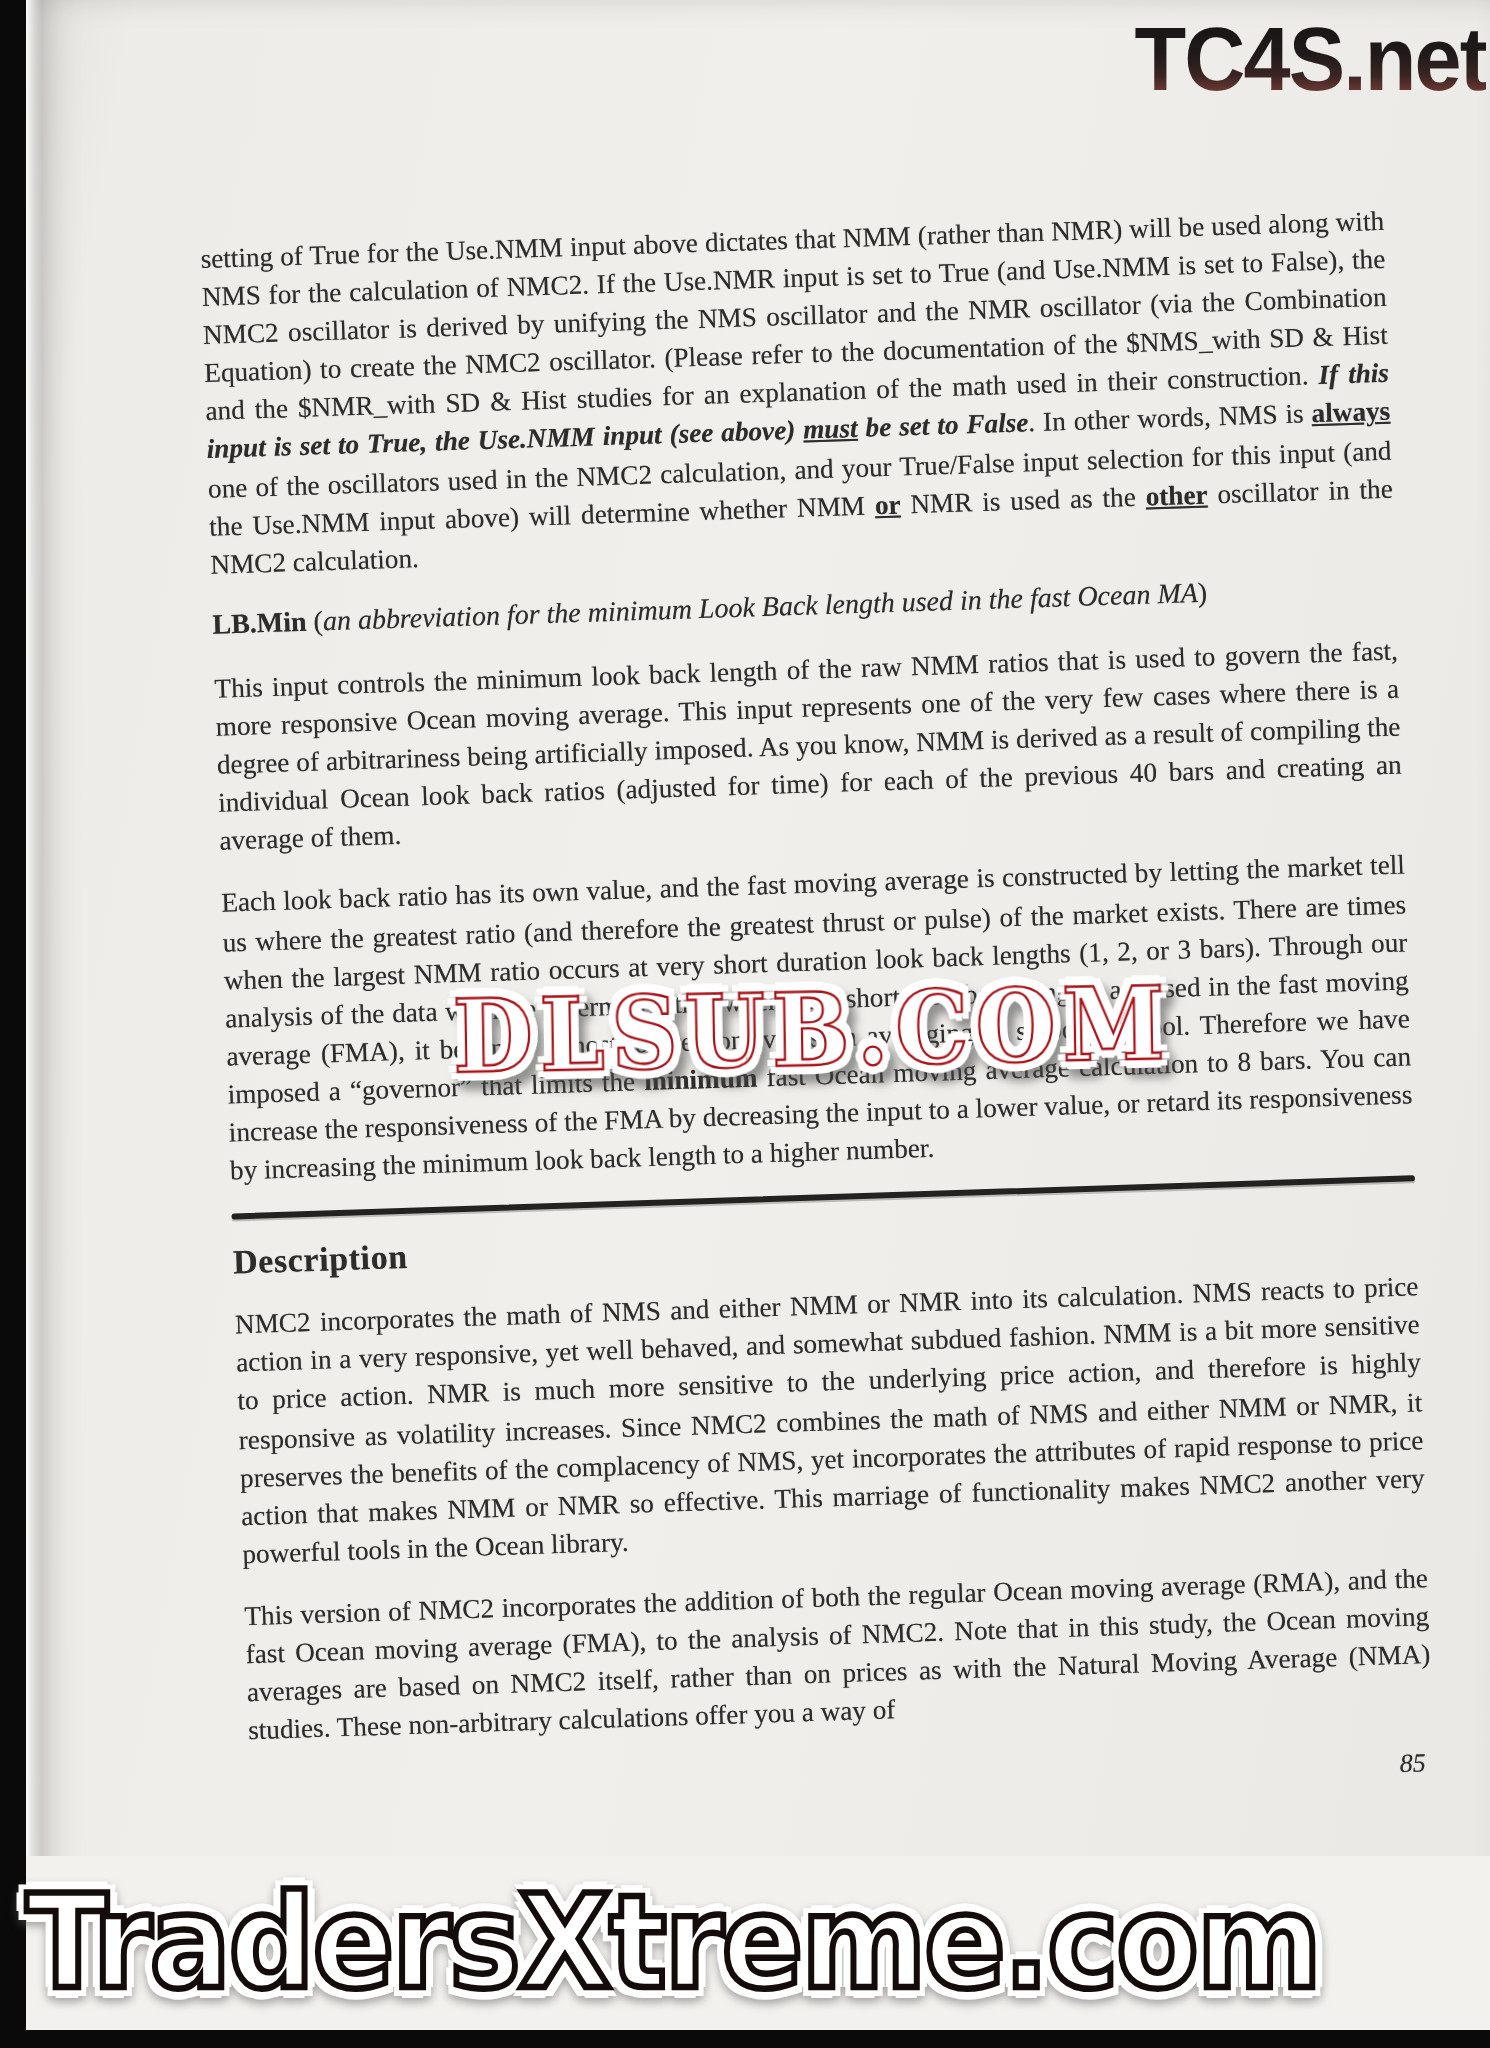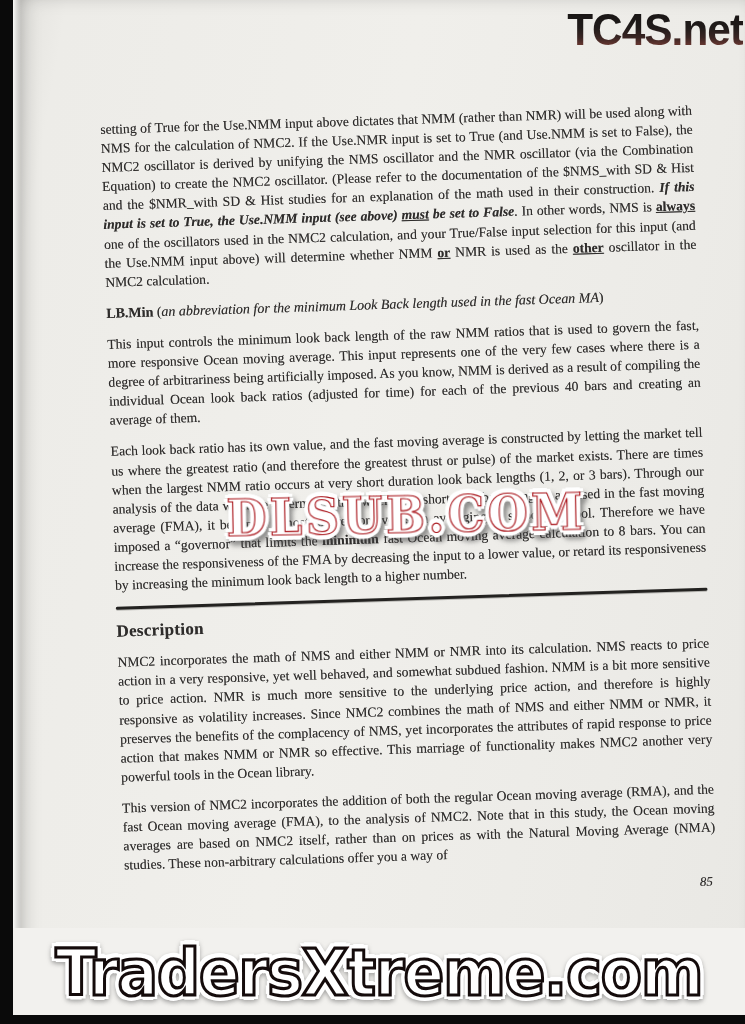--- a/index.html
+++ b/index.html
@@ -78,21 +78,21 @@
     -webkit-text-stroke: 1px #a81218;
     text-shadow:
       4px 0 0 #ffffff, -4px 0 0 #ffffff, 0 4px 0 #ffffff, 0 -4px 0 #ffffff,
       3px 3px 0 #ffffff, -3px 3px 0 #ffffff, 3px -3px 0 #ffffff, -3px -3px 0 #ffffff;
     filter: drop-shadow(3px 4px 2px rgba(70,70,70,0.55));
   }
 
   .wm-bottom-band {
     position: absolute; left: 13px; top: 928px; width: 732px; height: 87px;
     background: #f2f1ee; z-index: 6;
-    display: flex; align-items: center; justify-content: center;
+    display: flex; align-items: center; 
   }
   .wm-bottom {
     font-family: "DejaVu Sans", sans-serif;
     font-weight: bold; font-size: 60px; letter-spacing: -1px;
     transform: scale(1.0, 1.08);
     background: linear-gradient(180deg, #eb9a9e 0%, #de7479 40%, #d05b60 70%, #c94f55 100%);
     -webkit-background-clip: text; background-clip: text; color: transparent;
     -webkit-text-stroke: 3px #140b0b;
     text-shadow:
       5px 0 0 #ffffff, -5px 0 0 #ffffff, 0 5px 0 #ffffff, 0 -5px 0 #ffffff,

